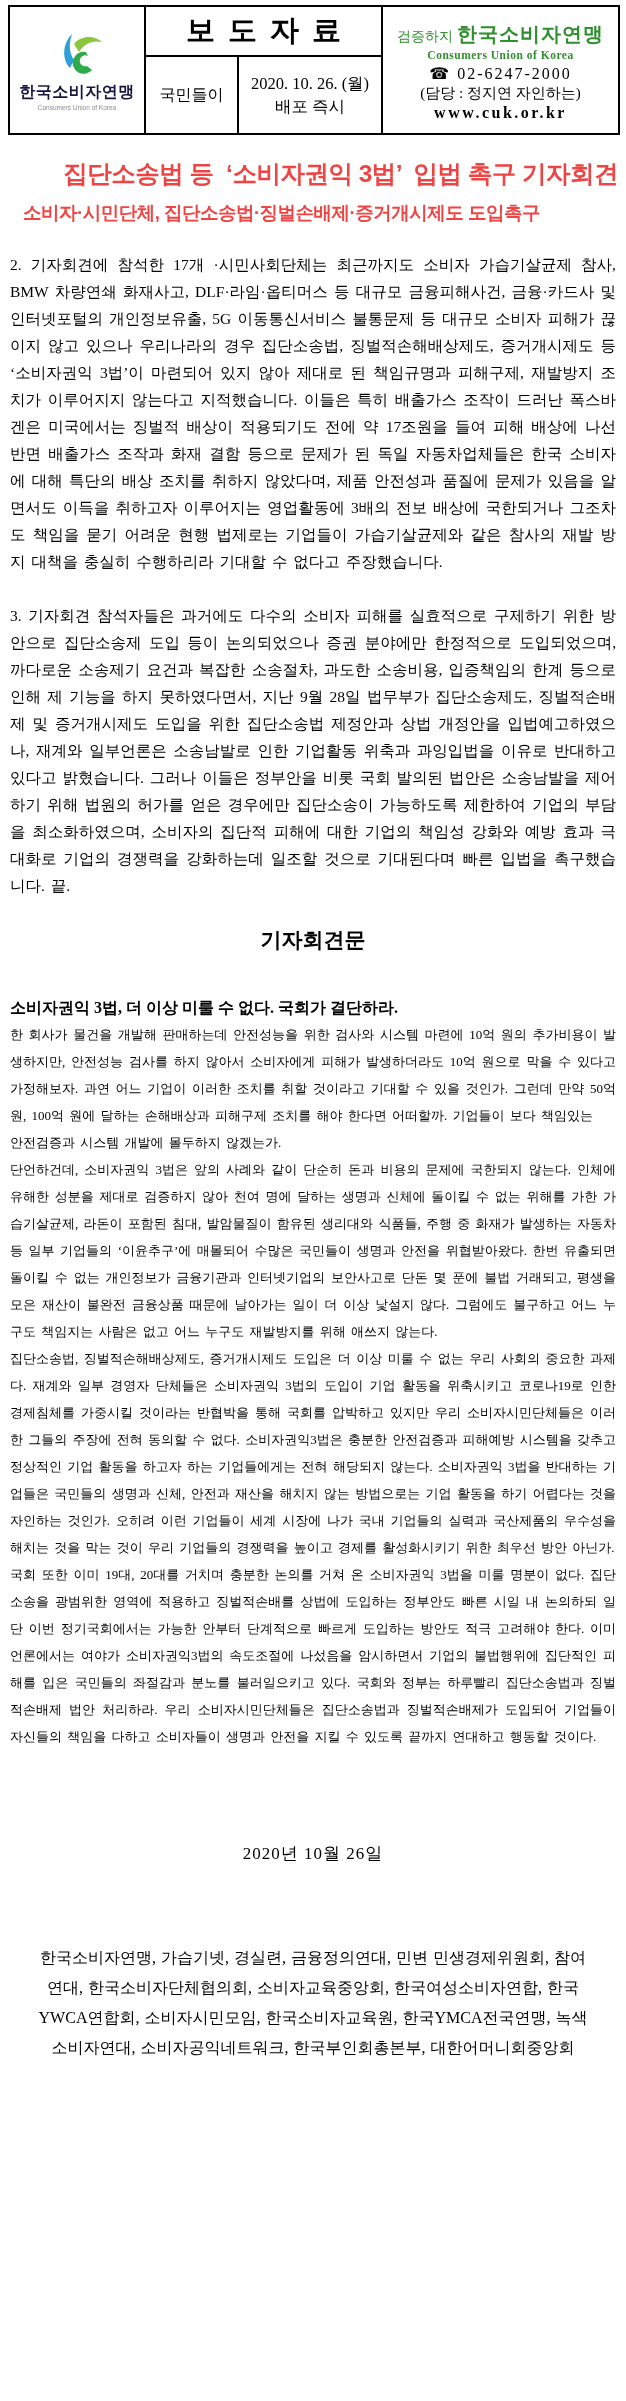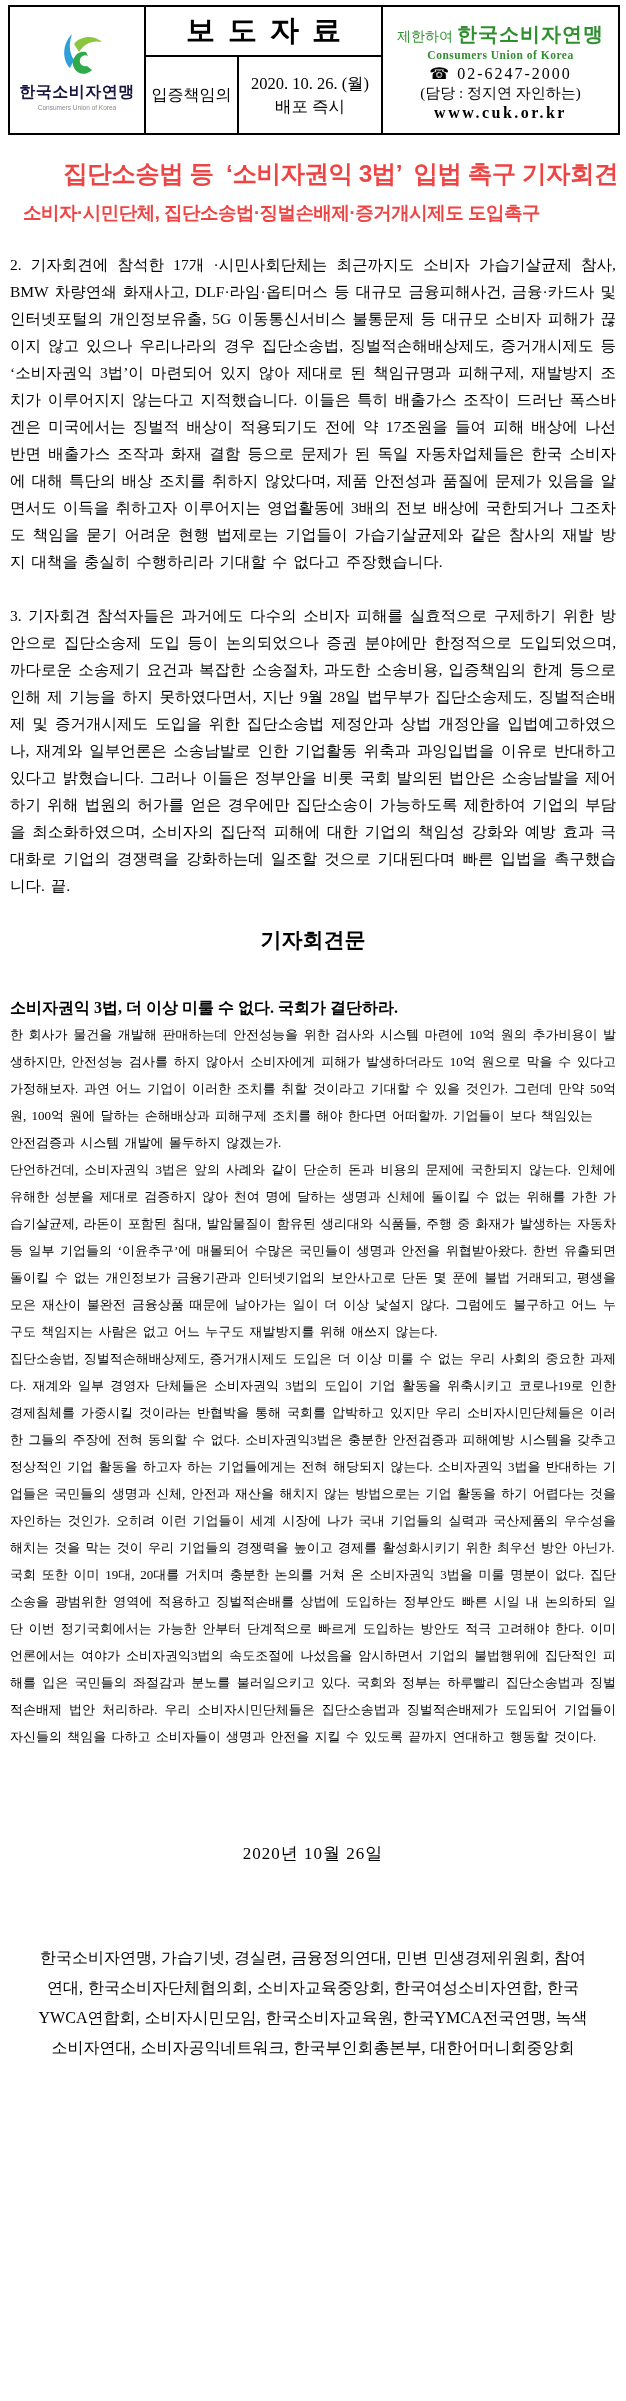--- a/index.html
+++ b/index.html
@@ -77,31 +77,31 @@
             <path d="M26 14 C34 4 48 6 54 12 C44 10 36 14 31 22 Z" fill="#8cc63f"></path>
             <path d="M38 22 a11 11 0 1 0 6 18 l -5 -4 a5.5 5.5 0 1 1 1 -10 Z" fill="#2faa4a"></path>
           </svg>
           <div class="logo-kr">한국소비자연맹</div>
           <div class="logo-en">Consumers Union of Korea</div>
         </div>
       </td>
       <td class="doctype-cell" colspan="2">보도자료</td>
       <td class="org-cell" rowspan="2">
         <div class="org-line1">
-          <span class="org-prefix">제한하여</span>
+          <span class="org-prefix">검증하지</span>
           <span class="org-name">한국소비자연맹</span>
         </div>
         <div class="org-en">Consumers Union of Korea</div>
         <div class="org-phone">☎ 02-6247-2000</div>
         <div class="org-contact">(담당 : 정지연 자인하는)</div>
         <div class="org-web">www.cuk.or.kr</div>
       </td>
     </tr>
     <tr>
-      <td class="release-label">입증책임의</td>
+      <td class="release-label">국민들이</td>
       <td class="release-value">
         <div>2020. 10. 26. (월)</div>
         <div>배포 즉시</div>
       </td>
     </tr>
   </tbody>
     </table>
 
   <div class="press-title">집단소송법 등  ‘소비자권익 3법’  입법 촉구 기자회견</div>
   <div class="press-subtitle">

